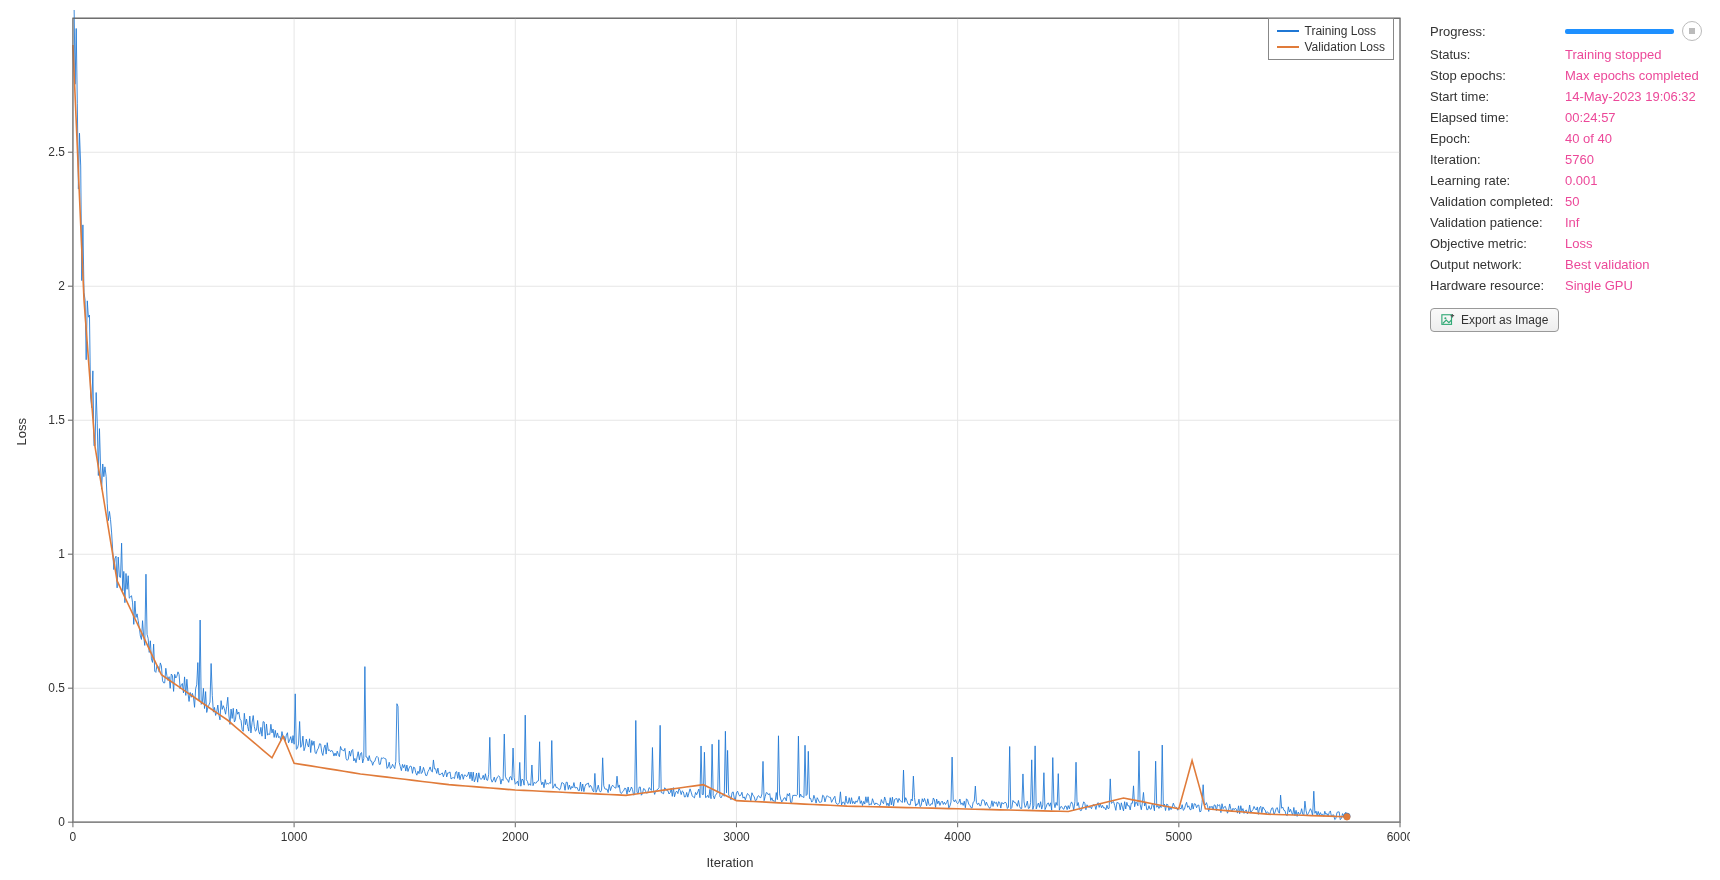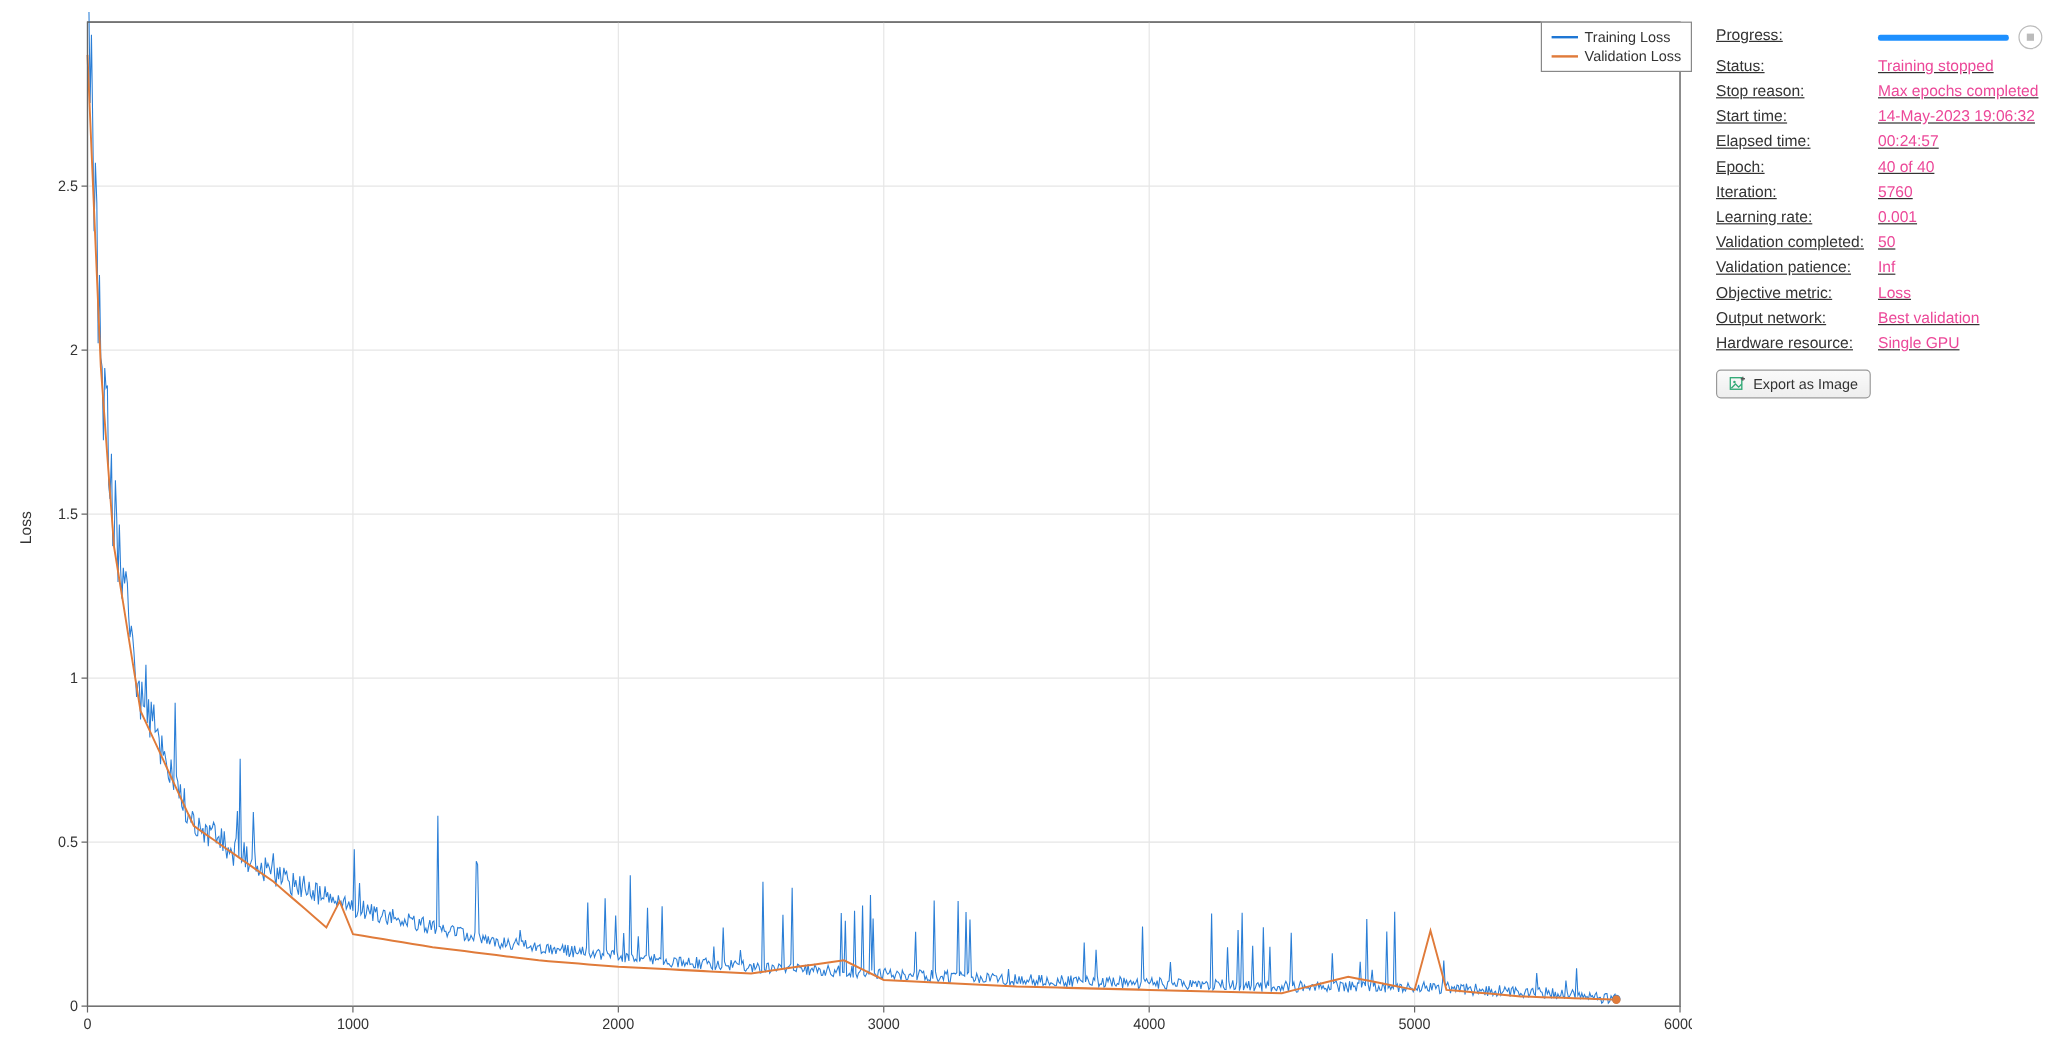--- a/index.html
+++ b/index.html
@@ -42,40 +42,39 @@
   .xlabel {
     text-align: center;
     font-size: 13px;
     color: #333;
     padding-top: 2px;
     margin-left: 40px;
   }
   .legend {
     position: absolute;
     top: 8px;
-    right: 0;
+    right: 16px;
     background: #fff;
     border: 1px solid #888;
     padding: 4px 8px;
     font-size: 12px;
     z-index: 5;
   }
   .legend-row { display: flex; align-items: center; gap: 6px; line-height: 16px;}
   .legend-swatch { width: 22px; height: 2px; }
   .side-panel {
     width: 300px;
     padding: 18px 18px 10px 10px;
     font-size: 13px;
     color: #333;
   }
   .side-row {
     display: flex;
     padding: 3px 0;
-    align-items: flex-start;
-    text-decoration: underline;
+    align-items: center;
   }
   .side-label { width: 135px; color: #333; }
   .side-value { flex: 1; color: #ec4899; }
   .side-heading { font-weight: bold; padding-top: 10px; padding-bottom: 2px; font-size: 13px; }
   .progress-wrap { display:flex; align-items:center; gap:8px; flex:1; }
   .progress-bar {
     flex: 1;
     height: 5px;
     background: #1e90ff;
     border-radius: 2px;
@@ -164,38 +163,39 @@
           <div class="legend-swatch" style="background:#1f77d4"></div>
           <span>Training Loss</span>
         </div>
         <div class="legend-row">
           <div class="legend-swatch" style="background:#e07b3a"></div>
           <span>Validation Loss</span>
         </div>
       </div>
     </div>
   </div>
+  <div class="xlabel">Iteration</div>
 </div>
 
 <div class="side-panel">
   <div class="side-row">
     <div class="side-label">Progress:</div>
     <div class="progress-wrap">
       <div class="progress-bar"></div>
       <div class="stop-btn">
           <div class="sq"></div>
         </div>
     </div>
   </div>
   <div class="side-row">
     <div class="side-label">Status:</div>
     <div class="side-value">Training stopped</div>
   </div>
   <div class="side-row">
-    <div class="side-label">Stop reason:</div>
+    <div class="side-label">Stop epochs:</div>
     <div class="side-value">Max epochs completed</div>
   </div>
 
   <div class="side-row">
     <div class="side-label">Start time:</div>
     <div class="side-value">14-May-2023 19:06:32</div>
   </div>
   <div class="side-row">
     <div class="side-label">Elapsed time:</div>
     <div class="side-value">00:24:57</div>

